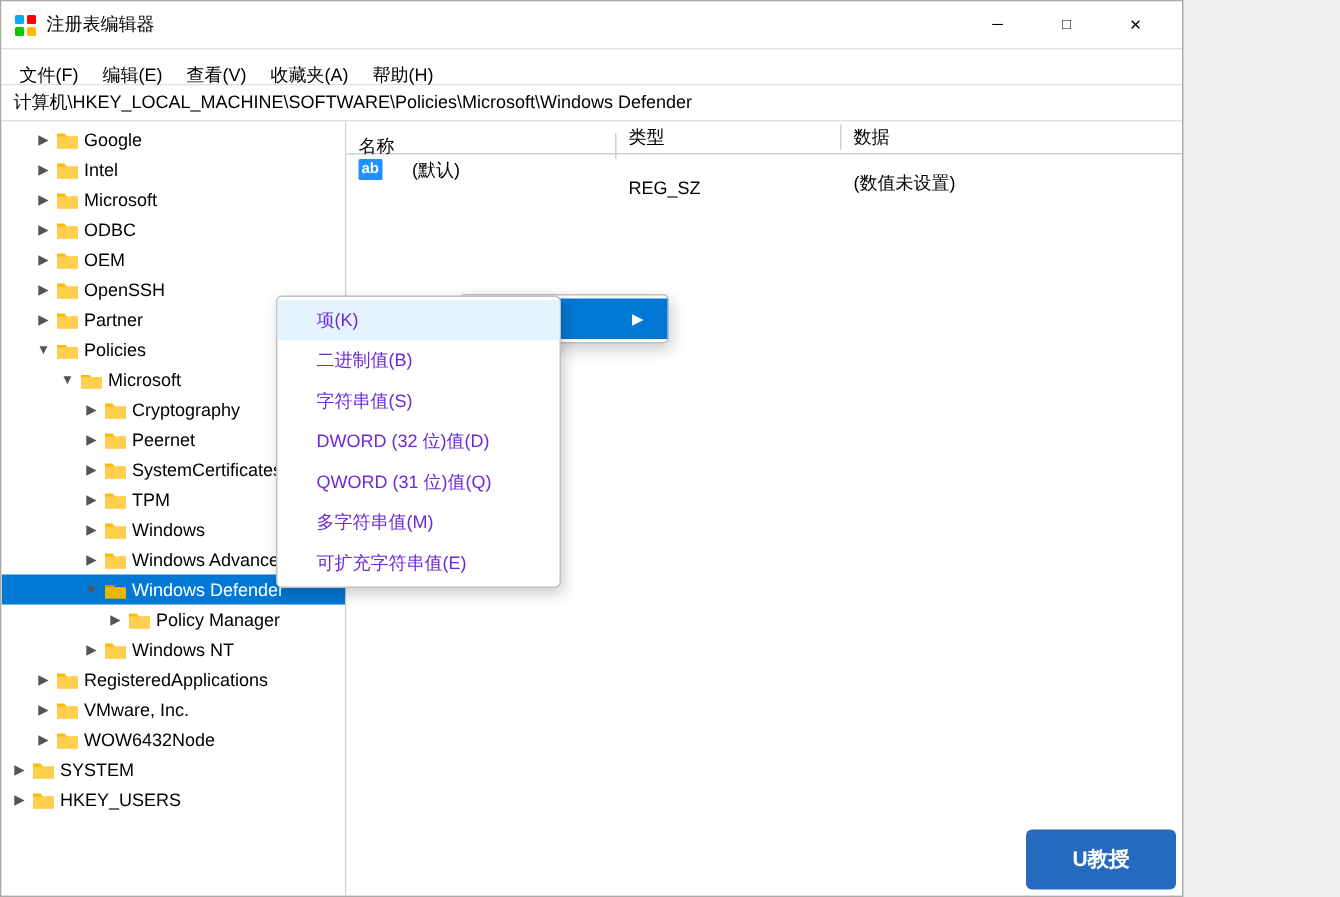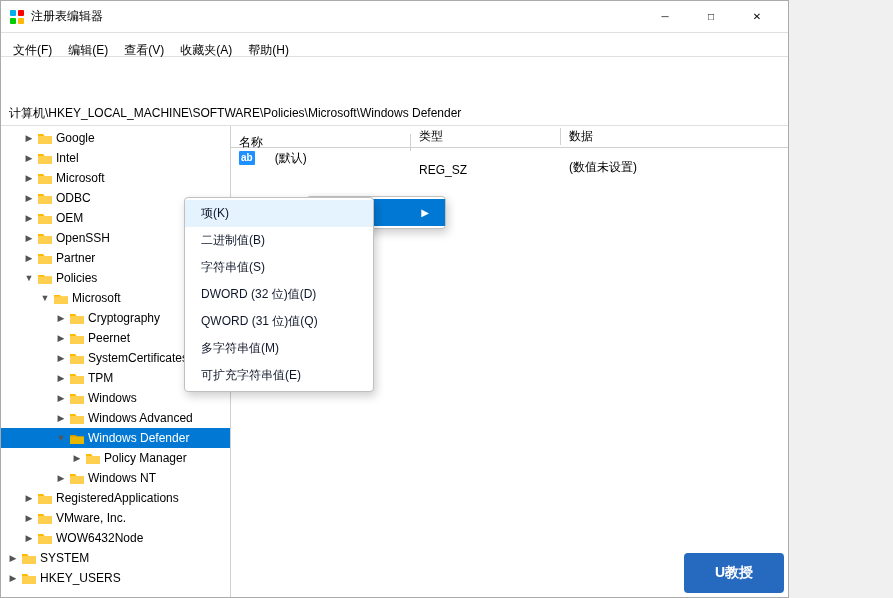--- a/index.html
+++ b/index.html
@@ -89,21 +89,20 @@
 
     
     .address-bar {
       height: 24px;
       background: #ffffff;
       display: flex;
       align-items: center;
       padding: 0 8px;
       border-bottom: 1px solid #e0e0e0;
       font-size: 12px;
-      margin-top: 45px;
     }
 
     .address-text {
       flex: 1;
       font-size: 12px;
       color: #000;
     }
 
     
     .main-area {
@@ -279,24 +278,24 @@
       border-radius: 4px;
       box-shadow: 2px 4px 10px rgba(0,0,0,0.2);
       min-width: 190px;
       padding: 2px 0;
       z-index: 25;
     }
 
     .sub-item {
       display: flex;
       align-items: center;
-      padding: 5px 16px;
+      padding: 5px 26px;
       cursor: pointer;
       font-size: 12px;
-      color: #0f172a;
+      color: #6d28d9;
     }
     .sub-item.highlighted { background: #e5f3ff; }
 
     
     .watermark {
       position: absolute;
       bottom: 4px;
       right: 4px;
       width: 100px;
       height: 40px;

